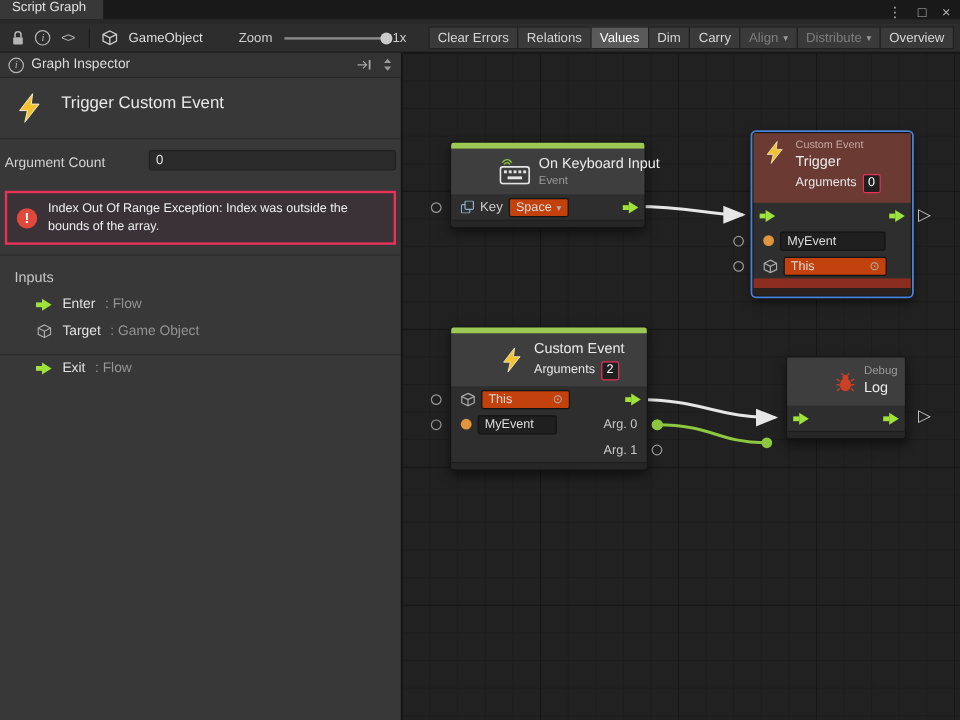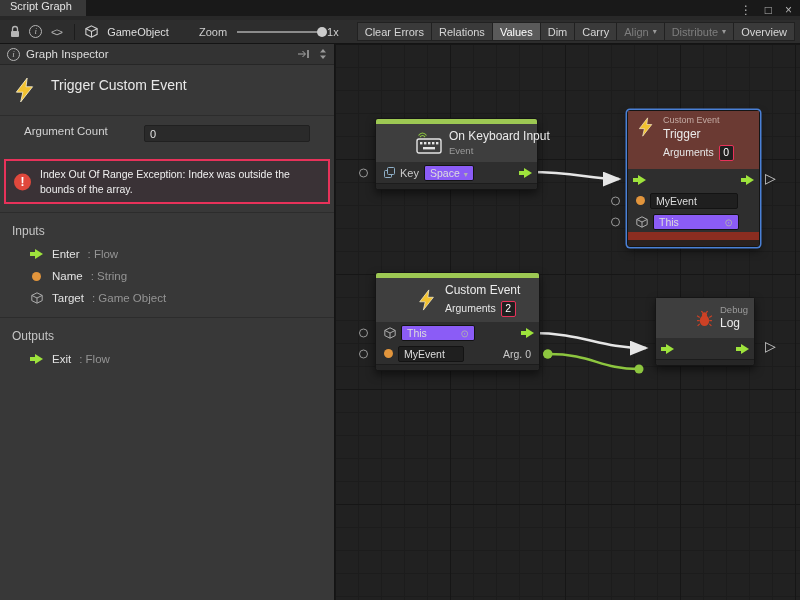--- a/index.html
+++ b/index.html
@@ -34,21 +34,21 @@
   .tb.disabled { color:#7e7e7e; }
   .caret::after { content:"\25BE"; font-size:8px; margin-left:4px; color:#9a9a9a; }
   
   .inspector { position:absolute; left:0; top:44px; width:335px; height:556px; background:#383838; border-right:1px solid #141414; }
   .insp-header { height:21px; background:#333333; border-bottom:1px solid #262626; display:flex; align-items:center; gap:6px;
     padding:0 7px; font-size:11.5px; color:#dcdcdc; }
   .insp-header .right { margin-left:auto; display:flex; gap:9px; align-items:center; }
   .insp-title { display:flex; align-items:flex-start; gap:13px; padding:12px; }
   .insp-title .t { font-size:14px; color:#e8e8e8; }
   .hr { height:1px; background:#2c2c2c; }
-  .argrow { display:flex; align-items:flex-start; padding:9px 24px; gap:8px; }
+  .argrow { display:flex; align-items:flex-end; padding:9px 4px; gap:8px; }
   .argrow .lbl { width:112px; font-size:11.5px; color:#d2d2d2; }
   .inputbox { flex:1; height:17px; background:#2a2a2a; border:1px solid #202020; border-radius:2px;
     font-size:11px; color:#e0e0e0; padding:0 5px; font-family:"Liberation Sans",sans-serif; outline:none; }
   .errbox { margin:8px 4px; border:2px solid #e8325a; background:#3a3236; position:relative;
     padding:6px 10px 6px 34px; font-size:10.5px; color:#efefef; line-height:1.4; }
   .erricon { position:absolute; left:8px; top:50%; transform:translateY(-50%); width:17px; height:17px; border-radius:50%;
     background:#e0483c; color:#fff; font-weight:bold; font-size:12px; text-align:center; line-height:17px; }
   .section { padding:11px 12px 5px; font-size:12px; color:#c6c6c6; }
   .portrow { display:flex; align-items:center; gap:8px; padding:5px 29px; font-size:11.5px; }
   .portrow .pname { color:#e2e2e2; }
@@ -86,21 +86,21 @@
   .nsub { font-size:9.5px; color:#9b9b9b; }
   .ncat { font-size:9px; color:#c4aba4; }
   .argline { display:flex; align-items:center; gap:5px; margin-top:3px; font-size:10.5px; color:#e6e6e6; }
   .vbox { min-width:15px; text-align:center; background:#1f1f1f; border:1px solid #e8325a; border-radius:2px;
     font-size:10.5px; color:#fff; padding:0 3px; }
   .nrow { position:relative; height:21px; display:flex; align-items:center; gap:5px; padding:0 8px;
     font-size:11px; color:#cccccc; }
   .nfoot { height:6px; background:#262626; border-top:1px solid #1c1c1c; border-radius:0 0 3px 3px; }
   .redbar { height:8px; background:#8b2d20; }
   .trigfoot { height:6px; background:#2b211e; border-radius:0 0 3px 3px; }
-  .dd { display:inline-flex; align-items:center; background:#8b5cf6; border:1px solid #131313; border-radius:2px;
+  .dd { display:inline-flex; align-items:center; background:#c2410c; border:1px solid #131313; border-radius:2px;
     padding:1px 5px; font-size:10.5px; color:#dddddd; gap:4px; }
   .dd .ddcaret::after { content:"\25BE"; font-size:8px; color:#b0b0b0; }
   .dd .pickit::after { content:"\2299"; font-size:10px; color:#b0b0b0; }
   .nfield { background:#1f1f1f; border:1px solid #131313; border-radius:2px; padding:1px 5px; font-size:10.5px; color:#ddd; }
   .flow-left  { position:absolute; left:5px;  top:50%; transform:translateY(-50%); }
   .flow-right { position:absolute; right:5px; top:50%; transform:translateY(-50%); }
   .port-out-left  { position:absolute; left:-17px; top:50%; transform:translateY(-50%); }
   .port-out-right { position:absolute; right:-13px; top:50%; transform:translateY(-50%); }
   .mla { margin-left:auto; }
   .play-tri { position:absolute; font-size:14px; color:#c8c8c8; z-index:2; }
@@ -201,38 +201,30 @@
     <div class="section">Inputs</div>
     <div class="portrow">
       <span class="picon">
           <span class="farrow"></span>
         </span>
       <span class="pname">Enter</span>
       <span class="ptype">: Flow</span>
     </div>
     <div class="portrow">
       <span class="picon">
-          <span class="dot orange"></span>
-        </span>
-      <span class="pname">Name</span>
-      <span class="ptype">: String</span>
-    </div>
-    <div class="portrow">
-      <span class="picon">
         <svg width="12" height="12" viewBox="0 0 12 12" fill="none">
             <path d="M6 .8 L11.2 3.4 V8.6 L6 11.2 L.8 8.6 V3.4 Z" stroke="#adadad"></path>
             <path d="M.8 3.4 L6 6 L11.2 3.4 M6 6 V11.2" stroke="#adadad"></path>
           </svg>
       </span>
       <span class="pname">Target</span>
       <span class="ptype">: Game Object</span>
     </div>
 
     <div class="hr" style="margin-top:8px;"></div>
-    <div class="section">Outputs</div>
     <div class="portrow">
       <span class="picon">
           <span class="farrow"></span>
         </span>
       <span class="pname">Exit</span>
       <span class="ptype">: Flow</span>
     </div>
   </div>
 
   <div class="graph">
@@ -364,20 +356,24 @@
         </span>
         <span class="farrow flow-right"></span>
       </div>
       <div class="nrow">
         <span class="dot hollow port-out-left"></span>
         <span class="dot orange"></span>
         <span class="nfield" style="width:66px;">MyEvent</span>
         <span class="mla" style="font-size:10.5px; color:#c9c9c9;">Arg. 0</span>
         <span class="dot green port-out-right"></span>
       </div>
+      <div class="nrow">
+        <span class="mla" style="font-size:10.5px; color:#c9c9c9;">Arg. 1</span>
+        <span class="dot hollow port-out-right"></span>
+      </div>
       <div class="nfoot"></div>
     </div>
 
     <div class="node" style="left:320px; top:253px; width:100px;">
       <div class="nhead h40 center">
         <span>
           <svg width="17" height="17" viewBox="0 0 16 16">
             <g stroke="#cc4125" stroke-width="1.1" fill="none">
               <path d="M3.5 7 L1 5.5 M3.5 10 H1 M3.5 13 L1.5 15"></path>
               <path d="M12.5 7 L15 5.5 M12.5 10 H15 M12.5 13 L14.5 15"></path>

